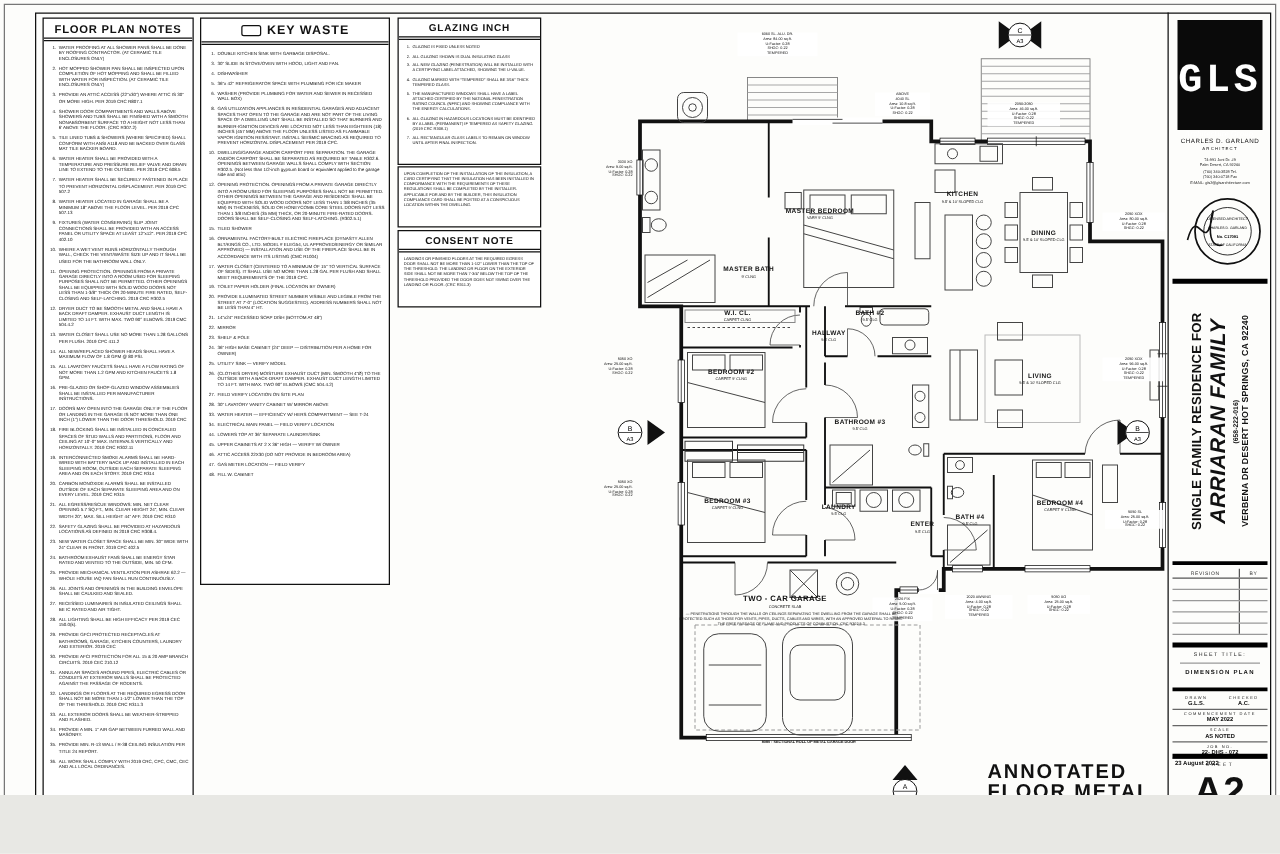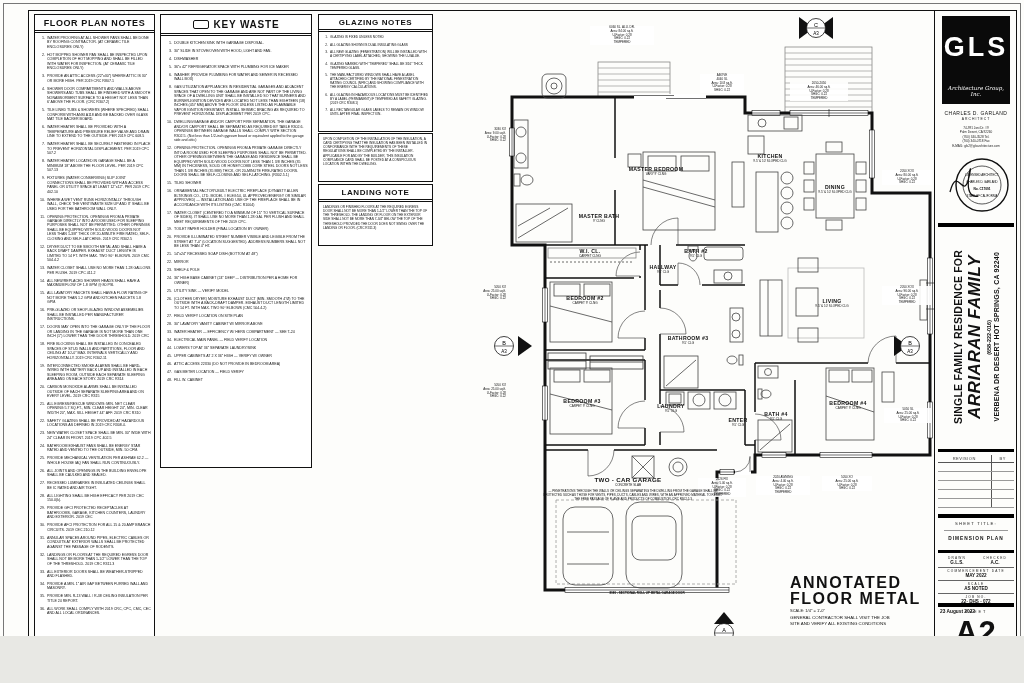--- a/index.html
+++ b/index.html
@@ -37,22 +37,22 @@
   .tiny-note{position:absolute;font-size:3px;line-height:1.3;text-align:center;}
 
   
   .plan-title-line{font-size:16px;font-weight:bold;letter-spacing:1.5px;line-height:1.0;
                    font-family:"Liberation Sans",sans-serif;}
   .plan-scale{font-size:4px;margin-top:1px;}
   .plan-gc{font-size:4.4px;line-height:1.3;margin-top:2px;}
 
   
   .logo-box{left:942px;top:16px;width:68px;height:88px;background:#0a0a0a;color:#fff;text-align:center;}
-  .logo-gls{font-size:27px;font-weight:bold;letter-spacing:3px;margin-top:16px;
-            font-family:Liberation Sans, sans-serif;}
+  .logo-gls{font-size:32px;font-weight:bold;letter-spacing:3px;margin-top:30px;
+            font-family:Liberation Mono, monospace;}
   .logo-sub{font-size:5.5px;font-style:italic;margin-top:22px;font-family:"DejaVu Serif",serif;}
   .arch-name{left:936px;top:110px;width:80px;text-align:center;font-size:5px;letter-spacing:.4px;}
   .arch-title{font-size:3.4px;letter-spacing:1px;margin-top:1px;}
   .arch-addr{left:936px;top:126px;width:80px;text-align:center;font-size:3.1px;line-height:1.45;color:#222;}
   .stamp{left:948px;top:152px;width:64px;height:66px;}
   .bar{left:938px;width:76px;background:#000;}
   .project-block{left:938px;top:229px;width:76px;height:216px;display:flex;flex-direction:row;
                  justify-content:center;align-items:center;gap:1px;}
   .vtxt{writing-mode:vertical-rl;transform:rotate(180deg);white-space:nowrap;text-align:center;}
   .proj-line1{font-size:10.5px;font-weight:bold;letter-spacing:.2px;}
@@ -356,21 +356,21 @@
         <span class="note-text">GAS METER LOCATION — FIELD VERIFY</span>
       </div>
         <div class="note-item key-item">
         <span class="note-num">48.</span>
         <span class="note-text">FILL W. CABINET</span>
       </div>
       </div>
   </div>
 
   <div class="abs notes-box glz" style="left:318px;top:14px;width:113px;height:116px;">
-    <div class="box-title" style="font-size:8px;">GLAZING NOTES</div>
+    <div class="box-title" style="font-size:8px;">GLAZING INCH</div>
     <div class="hairline"></div>
     <div class="hairline2"></div>
     <div>
         <div class="note-item">
         <span class="note-num">1.</span>
         <span class="note-text">GLAZING IS FIXED UNLESS NOTED</span>
       </div>
         <div class="note-item">
         <span class="note-num">2.</span>
         <span class="note-text">ALL GLAZING SHOWN IS DUAL INSULATING GLASS</span>
@@ -396,21 +396,21 @@
         <span class="note-text">ALL RECTANGULAR GLASS LABELS TO REMAIN ON WINDOW UNTIL AFTER FINAL INSPECTION.</span>
       </div>
       </div>
   </div>
 
   <div class="abs notes-box" style="left:318px;top:133px;width:113px;height:47px;">
     <div class="para">UPON COMPLETION OF THE INSTALLATION OF THE INSULATION, A CARD CERTIFYING THAT THE INSULATION HAS BEEN INSTALLED IN CONFORMANCE WITH THE REQUIREMENTS OF THESE REGULATIONS SHALL BE COMPLETED BY THE INSTALLER. APPLICABLE FOR AND BY THE BUILDER, THIS INSULATION COMPLIANCE CARD SHALL BE POSTED AT A CONSPIC­UOUS LOCATION WITHIN THE DWELLING.</div>
   </div>
 
   <div class="abs notes-box" style="left:318px;top:184px;width:113px;height:60px;">
-    <div class="box-title" style="font-size:8px;">LANDING NOTE</div>
+    <div class="box-title" style="font-size:8px;">CONSENT NOTE</div>
     <div class="hairline"></div>
     <div class="hairline2"></div>
     <div class="para" style="padding-top:0;">LANDINGS OR FINISHED FLOORS AT THE REQUIRED EGRESS DOOR SHALL NOT BE MORE THAN 1-1/2″ LOWER THAN THE TOP OF THE THRESHOLD. THE LANDING OR FLOOR ON THE EXTERIOR SIDE SHALL NOT BE MORE THAN 7-3/4″ BELOW THE TOP OF THE THRESHOLD PROVIDED THE DOOR DOES NOT SWING OVER THE LANDING OR FLOOR. (CRC R311.3)</div>
   </div>
 
   <div class="abs" style="left:438px;top:12px;width:500px;height:650px;">
 
     <svg width="500" height="650" viewBox="0 0 500 650">
 
       <g stroke="#9a9a9a" stroke-width="0.7" fill="none">
@@ -753,21 +753,21 @@
     <div class="win-label ra" style="left:24px;top:372px;width:44px;">5050 XO
 Area: 25.00 sq.ft.
 U-Factor: 0.28
 SHGC: 0.22</div>
 
     
     <div class="tiny-note" style="left:105px;top:478px;width:180px;">— PENETRATIONS THROUGH THE WALLS OR CEILINGS SEPARATING THE DWELLING FROM THE GARAGE SHALL BE PROTECTED SUCH AS THOSE FOR VENTS, PIPES, DUCTS, CABLES AND WIRES, WITH AN APPROVED MATERIAL TO RESIST THE FREE PASSAGE OF FLAME AND PRODUCTS OF COMBUSTION. CRC R302.5.3</div>
     <div class="tiny-note" style="left:118px;top:580px;width:182px;font-weight:bold;">8080 - SECTIONAL ROLL UP METAL GARAGE DOOR</div>
   </div>
 
-  <div class="abs" style="left:790px;top:575px;width:150px;">
+  <div class="abs" style="left:790px;top:610px;width:150px;">
     <div class="plan-title-line">ANNOTATED</div>
     <div class="plan-title-line">FLOOR METAL</div>
     <div class="plan-scale">SCALE: 1/4″ = 1′-0″</div>
     <div class="plan-gc">
       <div>GENERAL CONTRACTOR  SHALL VISIT THE JOB</div>
       <div>SITE AND VERIFY ALL EXISTING CONDITIONS</div>
     </div>
   </div>
 
   <div class="abs logo-box">

